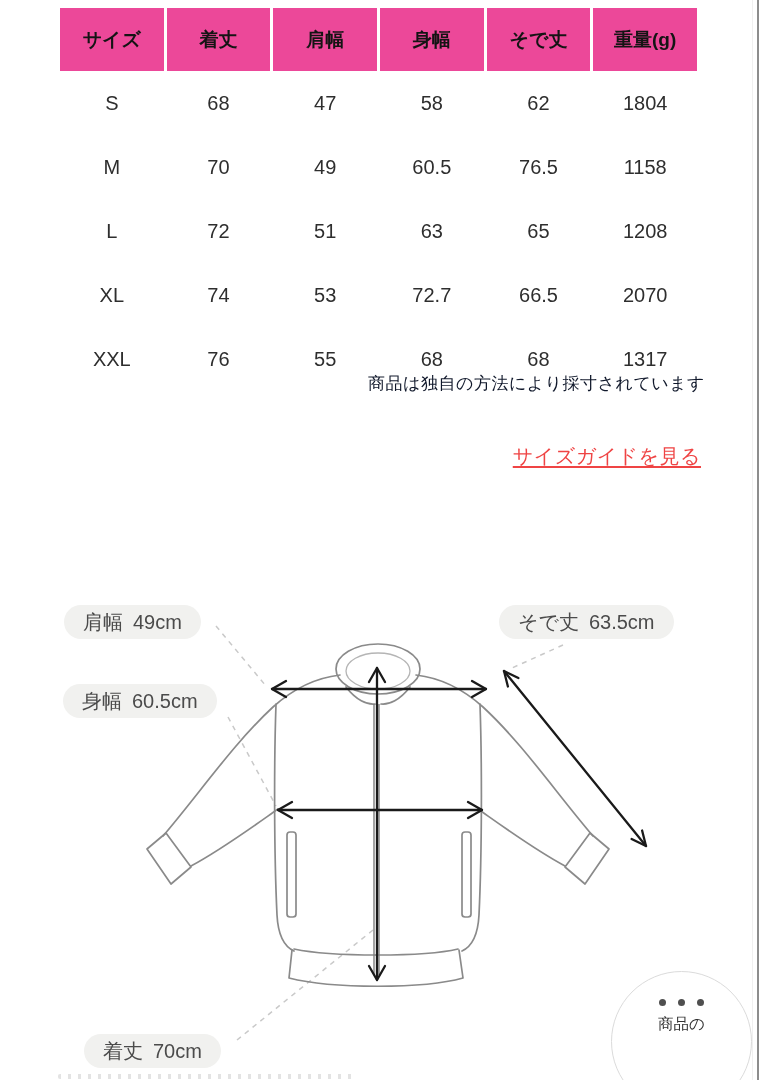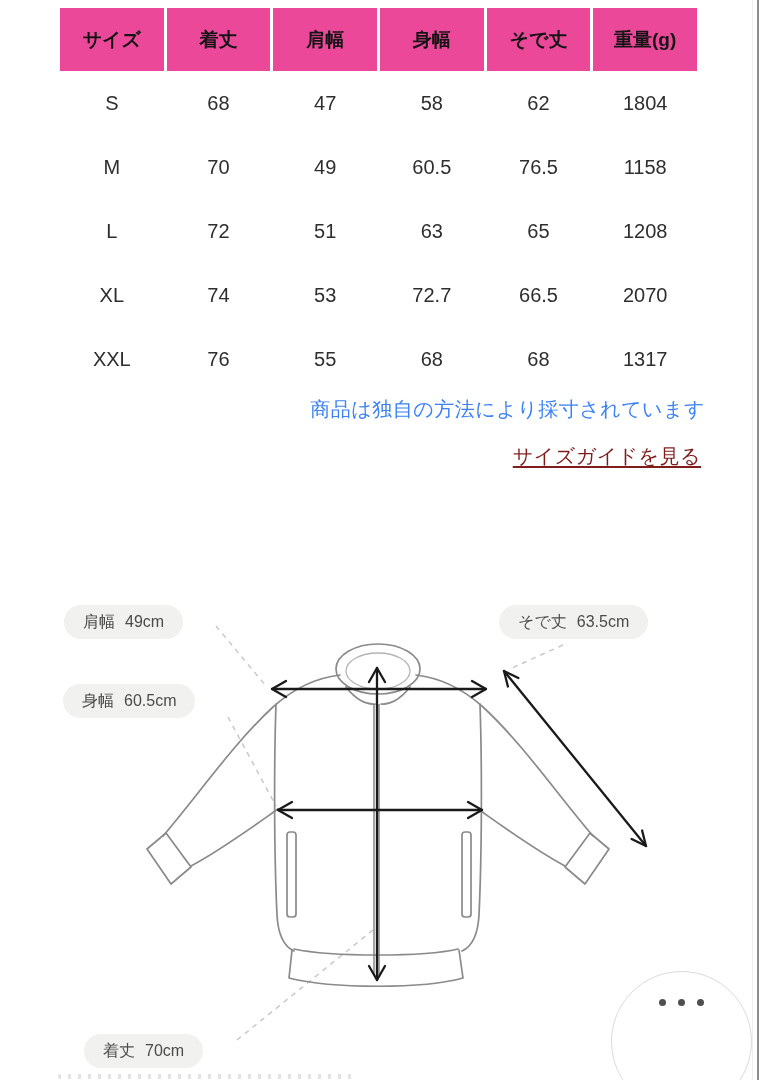--- a/index.html
+++ b/index.html
@@ -15,30 +15,30 @@
   .trow{display:contents;}
   .th{
     background:#ec4899;height:63px;display:flex;align-items:center;justify-content:center;
     font-weight:bold;font-size:19px;color:#141414;
   }
   .td{
     height:64px;display:flex;align-items:center;justify-content:center;
     font-size:20px;color:#2e2e2e;
   }
   
-  .note{position:absolute;top:396px;right:54px;font-size:20px;color:#3b82f6;letter-spacing:.5px;}
+  .note{position:absolute;top:372px;right:54px;font-size:17px;color:#0f172a;letter-spacing:.5px;}
   .size-guide{
-    position:absolute;top:443px;right:58px;font-size:20px;color:#7f1d1d;
+    position:absolute;top:443px;right:58px;font-size:20px;color:#ef4444;
     text-decoration:underline;text-underline-offset:3px;cursor:pointer;letter-spacing:.5px;
   }
   
   svg.diagram{position:absolute;left:0;top:0;width:759px;height:1080px;pointer-events:none;}
   .pill{
     position:absolute;background:#f1f1ef;border-radius:17px;height:34px;line-height:34px;
-    padding:0 19px;font-size:16px;color:#4b4b4b;white-space:nowrap;
+    padding:0 19px;font-size:20px;color:#4b4b4b;white-space:nowrap;
   }
   .pill .val{margin-left:10px;}
   #pill-shoulder{left:64px;top:605px;}
   #pill-bodywidth{left:63px;top:684px;}
   #pill-sleeve{left:499px;top:605px;}
   #pill-length{left:84px;top:1034px;}
   
   .consult{
     position:absolute;left:611px;top:971px;width:141px;height:141px;box-sizing:border-box;
     border:1px solid #dbdbdb;border-radius:50%;background:#fff;text-align:center;cursor:pointer;
@@ -155,17 +155,18 @@
 <div class="pill" id="pill-length">
   <span>着丈</span><span class="val">70cm</span>
 </div>
 
 <div class="consult">
   <div class="dots">
       <i></i>
       <i></i>
       <i></i>
     </div>
+  <div class="l first">商品の</div>
 </div>
 
 <div class="remnant"></div>
 <div class="edge-light"></div>
 <div class="edge-dark"></div>
 
 </body></html>

